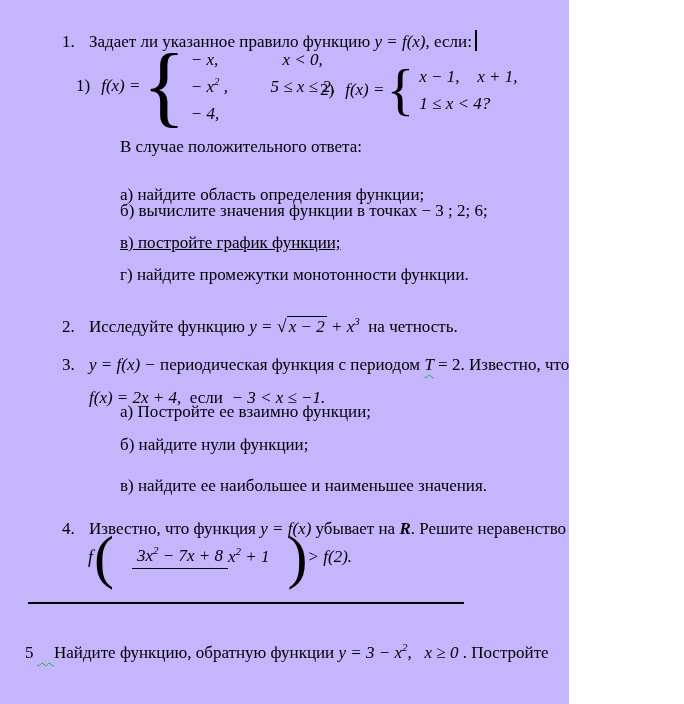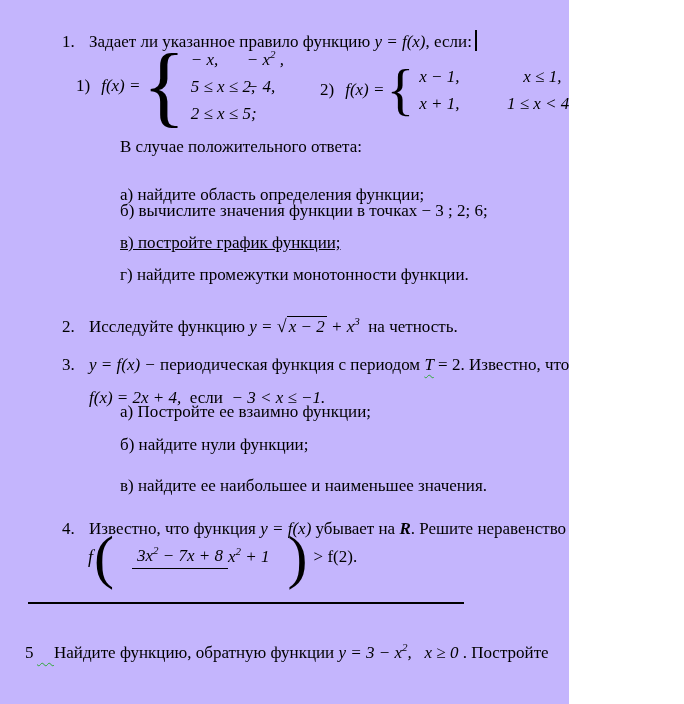--- a/index.html
+++ b/index.html
@@ -38,21 +38,21 @@
   
   .sqrt-sign { font-style:normal; font-size:18px; }
   .rad { font-style:italic; border-top:1.4px solid #000; padding:0 2px; }
   
   .formula4 { position:absolute; display:flex; align-items:center; font-size:17px; white-space:pre; }
   .fvar { font-style:italic; font-size:18px; margin-right:1px; }
   .bigp { font-size:60px; font-weight:300; line-height:56px; font-style:normal; }
   .frac { display:inline-flex; flex-direction:row; text-align:center; margin:0 18px; }
   .fnum { border-bottom:1.5px solid #000; padding:0 5px 2px; font-style:italic; }
   .fden { padding-top:1px; font-style:italic; }
-  .rhs4 { margin-left:6px; }
+  .rhs4 { font-style:italic; }
   
   .divider { position:absolute; height:2px; background:#000; }
   
   .wavy {
     text-decoration:underline;
     text-decoration-style:wavy;
     text-decoration-color:#2ea836;
     text-decoration-thickness:1px;
     text-underline-offset:4px;
   }
@@ -65,34 +65,33 @@
   <div class="line" style="top:8px; left:45px;">
     <span class="pnum">1.</span><span>Задает ли указанное правило функцию </span><span class="m">y = f(x)</span><span>, если:</span><span class="caret"></span>
   </div>
 
   <div class="pw" style="top:42px; left:76px; height:88px;">
     <span class="label">1)</span>
     <span class="lhs">f(x) =</span>
     <span class="brace brace3">{</span>
     <span class="rows rows1">
       <span class="expr">− x,</span>
+      <span class="cond">x &lt; 0,</span>
       <span class="expr"><span>− x</span><sup>2</sup><span> ,</span></span>
       <span class="cond">5 ≤ x ≤ 2,</span>
       <span class="expr">− 4,</span>
-      <span class="cond">2 ≤ x ≤ 5;</span>
     </span>
   </div>
 
   <div class="pw" style="top:61px; left:320px; height:58px;">
     <span class="label">2)</span>
     <span class="lhs">f(x) =</span>
     <span class="brace brace2">{</span>
     <span class="rows rows2">
       <span class="expr">x − 1,</span>
-      <span class="cond">x ≤ 1,</span>
       <span class="expr">x + 1,</span>
       <span class="cond">1 ≤ x &lt; 4?</span>
     </span>
   </div>
 
   <div class="line" style="top:136px; left:120px;">В случае положительного ответа:</div>
   <div class="line" style="top:184px; left:120px;">а) найдите область определения функции;</div>
   <div class="line" style="top:200px; left:120px;">б) вычислите значения функции в точках − 3 ; 2; 6;</div>
   <div class="line" style="top:232px; left:120px;text-decoration:underline;">в) постройте график функции;</div>
   <div class="line" style="top:264px; left:120px;">г) найдите промежутки монотонности функции.</div>

